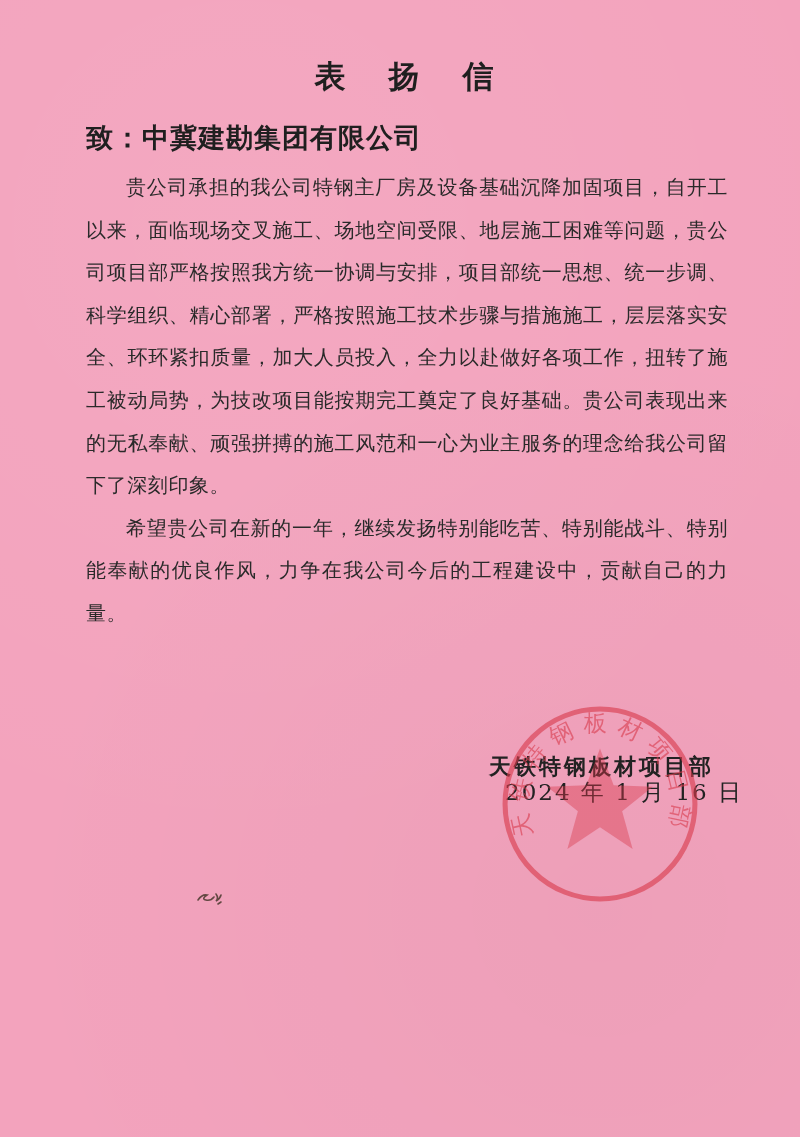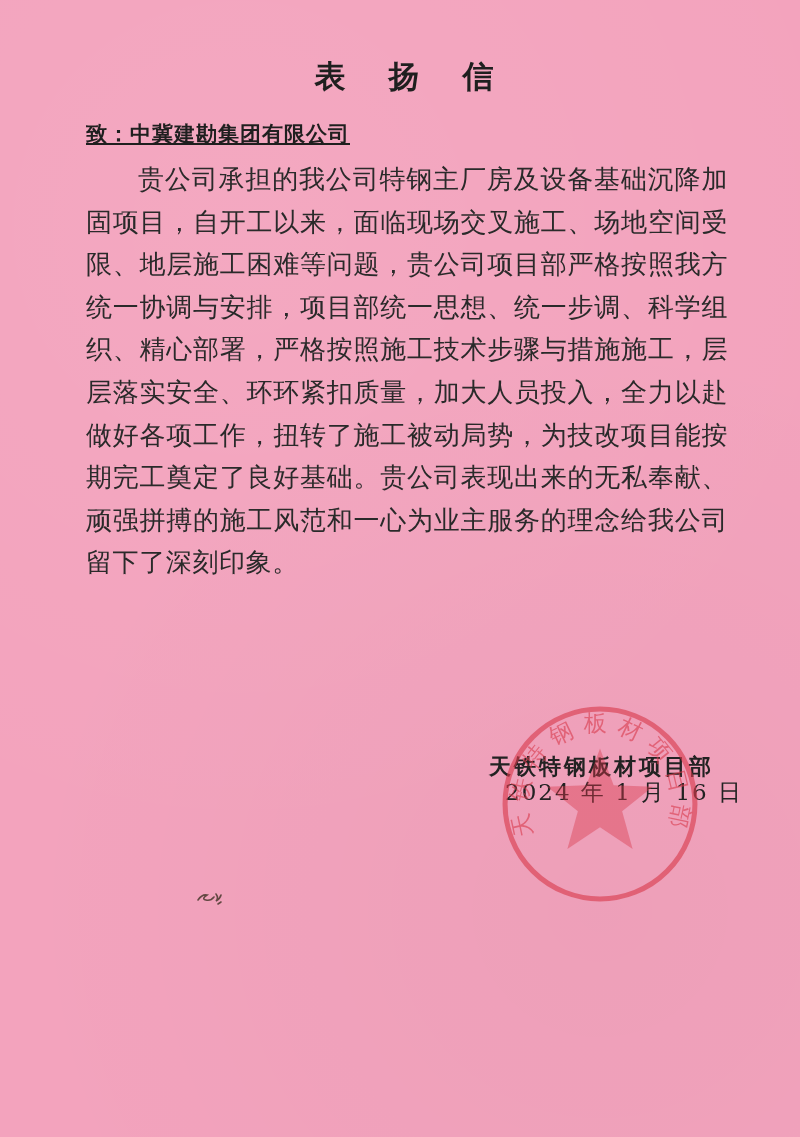--- a/index.html
+++ b/index.html
@@ -24,30 +24,29 @@
   .title {
     margin: 0;
     text-align: center;
     font-size: 31px;
     font-weight: bold;
     letter-spacing: 6px;
     color: #1f1f1f;
   }
   .recipient {
     margin-top: 22px;
-    font-size: 21px;
+    font-size: 27px;
     font-weight: bold;
     letter-spacing: 1px;
     color: #1f1f1f;
-    text-decoration: underline;
   }
   .body-text { margin-top: 10px; }
   .body-text p {
     margin: 0;
-    font-size: 26px;
+    font-size: 20px;
     line-height: 42.6px;
     letter-spacing: 0.6px;
     text-indent: 2em;
     text-align: justify;
     text-align-last: left;
     color: #2a2a2a;
   }
   .sig-name {
     position: absolute;
     left: 489px;
@@ -90,20 +89,21 @@
 <body>
 
 <div class="paper">
 
   <h1 class="title">表　扬　信</h1>
 
   <div class="recipient">致：中冀建勘集团有限公司</div>
 
   <div class="body-text">
     <p>贵公司承担的我公司特钢主厂房及设备基础沉降加固项目，自开工以来，面临现场交叉施工、场地空间受限、地层施工困难等问题，贵公司项目部严格按照我方统一协调与安排，项目部统一思想、统一步调、科学组织、精心部署，严格按照施工技术步骤与措施施工，层层落实安全、环环紧扣质量，加大人员投入，全力以赴做好各项工作，扭转了施工被动局势，为技改项目能按期完工奠定了良好基础。贵公司表现出来的无私奉献、顽强拼搏的施工风范和一心为业主服务的理念给我公司留下了深刻印象。</p>
+    <p>希望贵公司在新的一年，继续发扬特别能吃苦、特别能战斗、特别能奉献的优良作风，力争在我公司今后的工程建设中，贡献自己的力量。</p>
   </div>
 
   <div class="sig-name">天铁特钢板材项目部</div>
 
   <div class="sig-date">2024 年 1 月 16 日</div>
 
   <div class="seal">
     <svg viewBox="0 0 200 200" xmlns="http://www.w3.org/2000/svg">
 
       <circle cx="100" cy="100" r="94" fill="none" stroke="#d93a4c" stroke-width="5" opacity="0.62"></circle>

